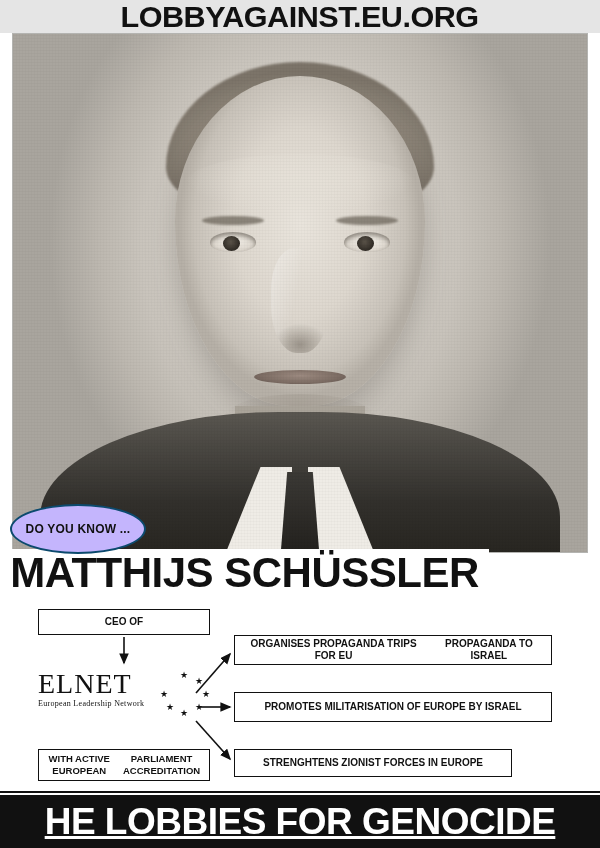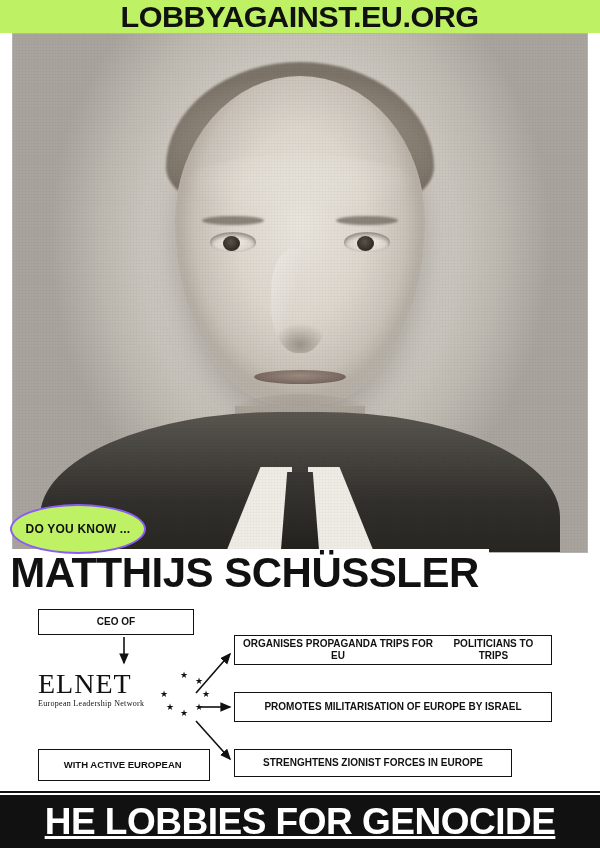--- a/index.html
+++ b/index.html
@@ -20,21 +20,21 @@
 
   
   .header {
     position: absolute;
     left: 0; top: 0;
     width: 600px;
     height: 33px;
     display: flex;
     align-items: center;
     justify-content: center;
-    background: #bef264;
+    background: #e5e5e5;
   }
   .header-text {
     font-family: "Liberation Sans", sans-serif;
     font-weight: bold;
     font-size: 30px;
     letter-spacing: -0.5px;
     color: #111111;
     white-space: nowrap;
     transform: scaleX(1.02);
   }
@@ -205,23 +205,23 @@
       repeating-linear-gradient(90deg, rgba(0,0,0,.07) 0px, rgba(0,0,0,.07) 1px, rgba(255,255,255,0) 1px, rgba(255,255,255,0) 3px);
   }
 
   
   .bubble {
     position: absolute;
     left: 10px;
     top: 504px;
     width: 132px;
     height: 46px;
-    border: 2px solid #8b5cf6;
-    border-radius: 50%;
-    background: #bef264;
+    border: 2px solid #0c4a6e;
+    border-radius: 50%;
+    background: #c4b5fd;
     display: flex;
     align-items: center;
     justify-content: center;
     z-index: 5;
   }
   .bubble-text {
     font-family: "Liberation Sans", sans-serif;
     font-weight: bold;
     font-size: 12px;
     color: #111;
@@ -268,21 +268,21 @@
     align-items: center;
     justify-content: center;
     text-align: center;
     font-family: "Liberation Sans", sans-serif;
     font-weight: bold;
     font-size: 10px;
     line-height: 12px;
     color: #111;
     padding: 2px 4px;
   }
-  .box-ceo      { left: 38px;  top: 12px;  width: 156px; height: 26px; }
+  .box-ceo      { left: 38px;  top: 12px;  width: 172px; height: 26px; }
   .box-acc      { left: 38px;  top: 152px; width: 172px; height: 32px; font-size: 9.5px; }
   .box-trips    { left: 234px; top: 38px;  width: 318px; height: 30px; }
   .box-milit    { left: 234px; top: 95px;  width: 318px; height: 30px; }
   .box-zionist  { left: 234px; top: 152px; width: 278px; height: 28px; }
 
   .elnet {
     position: absolute;
     left: 38px;
     top: 72px;
     width: 180px;
@@ -405,25 +405,25 @@
         <span class="star" style="left:41px; top:8px;">★</span>
         <span class="star" style="left:48px; top:21px;">★</span>
         <span class="star" style="left:41px; top:34px;">★</span>
         <span class="star" style="left:26px; top:40px;">★</span>
         <span class="star" style="left:12px; top:34px;">★</span>
         <span class="star" style="left:6px;  top:21px;">★</span>
       </div>
     </div>
 
     <div class="box box-acc">
-      <span>WITH ACTIVE EUROPEAN</span>&nbsp;
+      <span>WITH ACTIVE EUROPEAN</span>&nbsp;<span>PARLIAMENT ACCREDITATION</span>
     </div>
 
     <div class="box box-trips">
-      <span>ORGANISES PROPAGANDA TRIPS FOR EU</span>&nbsp;<span>POLITICIANS TO TRIPS</span>
+      <span>ORGANISES PROPAGANDA TRIPS FOR EU</span>&nbsp;<span>PROPAGANDA TO ISRAEL</span>
     </div>
 
     <div class="box box-milit">
       <span>PROMOTES MILITARISATION</span>&nbsp;<span>OF EUROPE BY ISRAEL</span>
     </div>
 
     <div class="box box-zionist">
       <span>STRENGHTENS ZIONIST FORCES IN EUROPE</span>
     </div>
 

